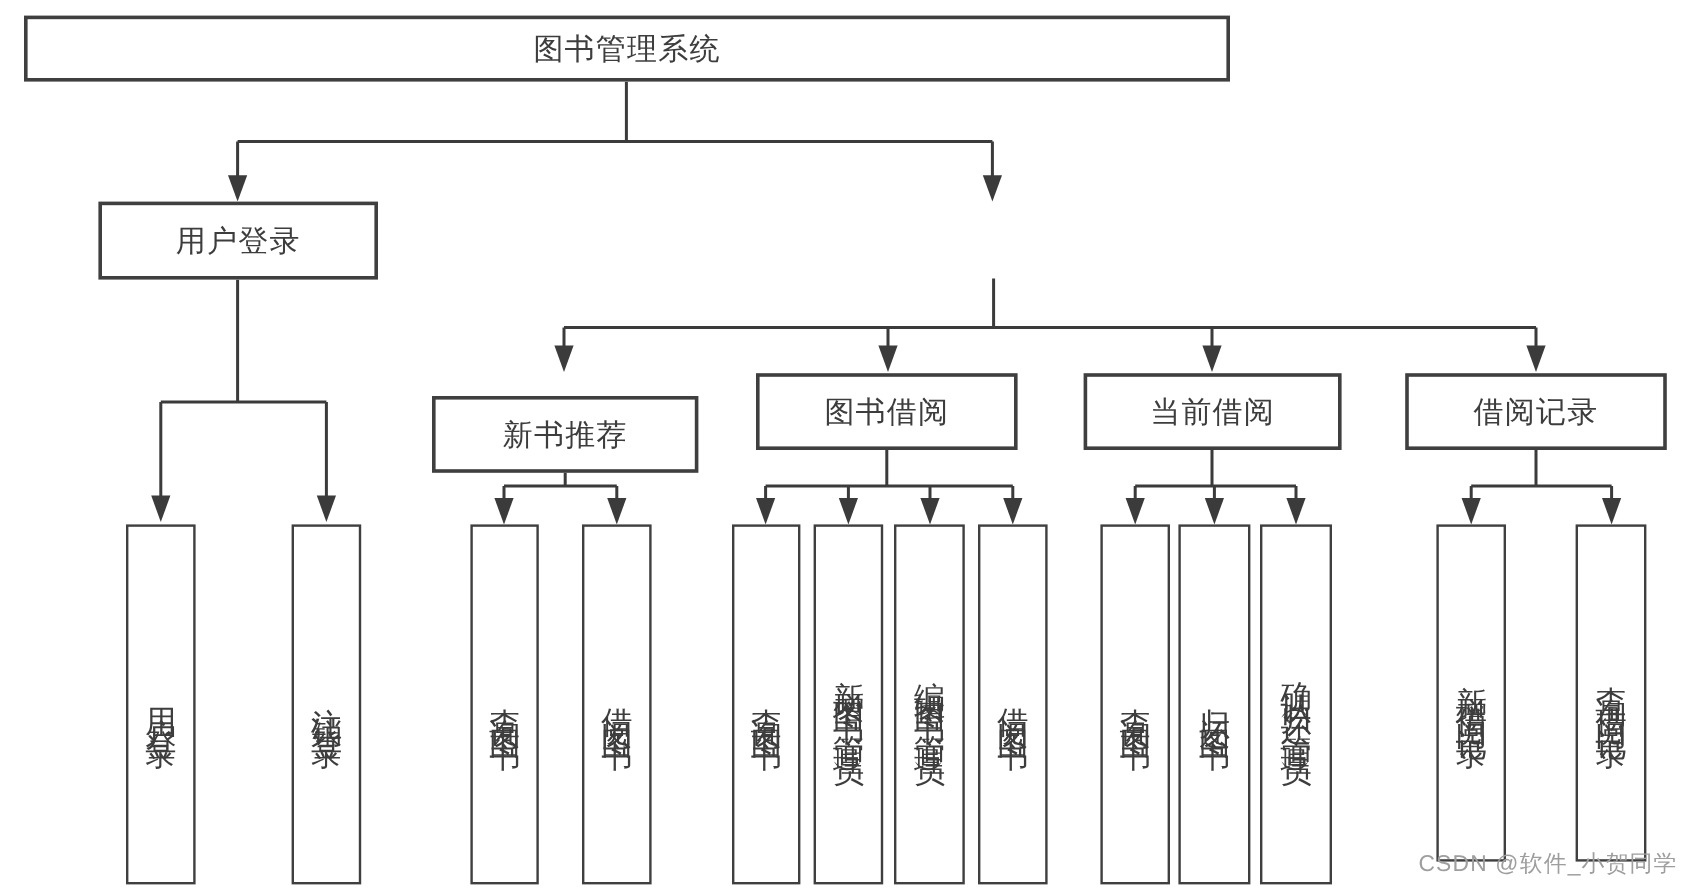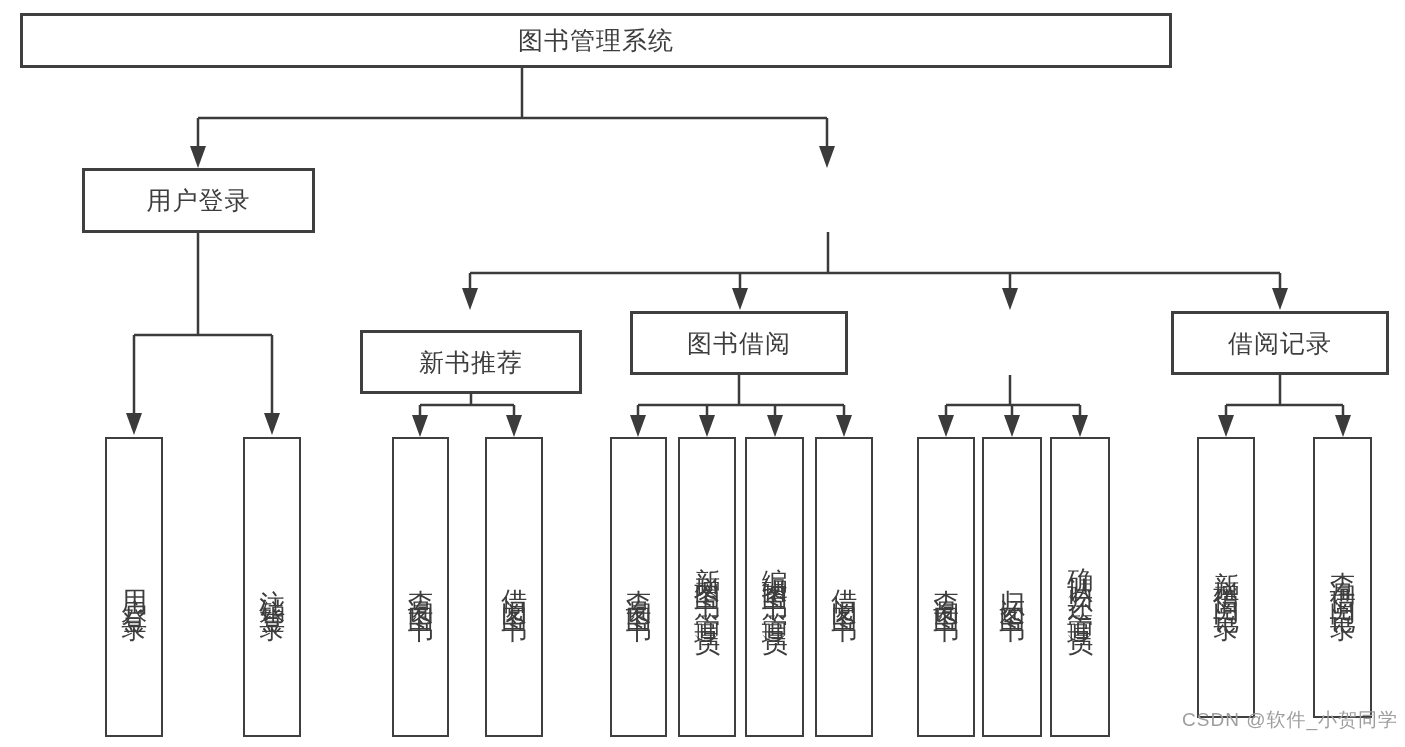--- a/index.html
+++ b/index.html
@@ -94,33 +94,36 @@
       <polygon points="767,415 783,415 775,437"></polygon>
       <polygon points="836,415 852,415 844,437"></polygon>
       <polygon points="938,415 954,415 946,437"></polygon>
       <polygon points="1004,415 1020,415 1012,437"></polygon>
       <polygon points="1072,415 1088,415 1080,437"></polygon>
       <polygon points="1218,415 1234,415 1226,437"></polygon>
       <polygon points="1335,415 1351,415 1343,437"></polygon>
     </g>
   </svg>
 
-  <div class="hbox" style="left:20px; top:13px; width:1152px; height:55px;">
+  <div class="hbox" style="left:20px; top:13px; width:1005px; height:55px;">
     <span>图书管理系统</span>
   </div>
 
   <div class="hbox" style="left:82px; top:168px; width:233px; height:65px;">
     <span>用户登录</span>
   </div>
 
   <div class="hbox" style="left:360px; top:311px; width:222px; height:64px;margin-top:19px;">
     <span>新书推荐</span>
   </div>
   <div class="hbox" style="left:630px; top:311px; width:218px; height:64px;">
     <span>图书借阅</span>
+  </div>
+  <div class="hbox" style="left:903px; top:311px; width:215px; height:64px;">
+    <span>当前借阅</span>
   </div>
   <div class="hbox" style="left:1171px; top:311px; width:218px; height:64px;">
     <span>借阅记录</span>
   </div>
 
   <div class="vbox" style="left:105px; top:437px; width:58px; height:300px;">
     <span class="vtext">用户登录</span>
   </div>
   <div class="vbox" style="left:243px; top:437px; width:58px; height:300px;">
     <span class="vtext">注销登录</span>

